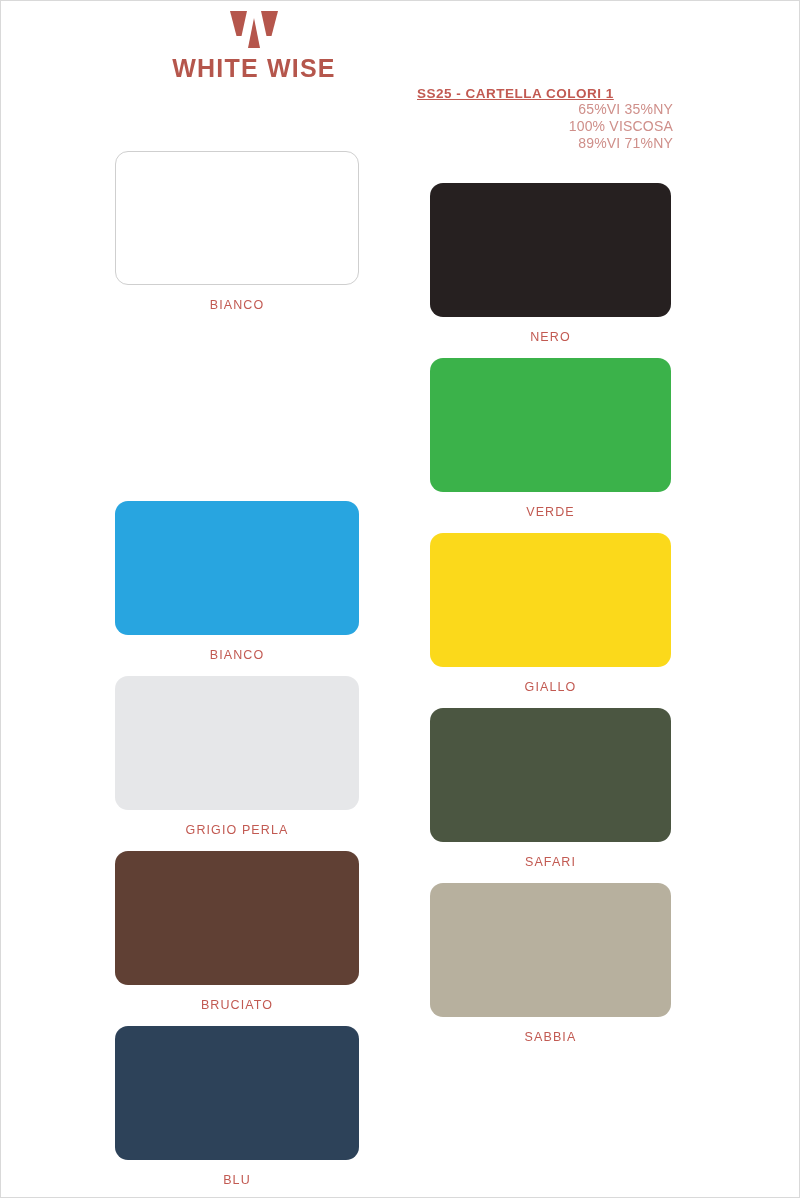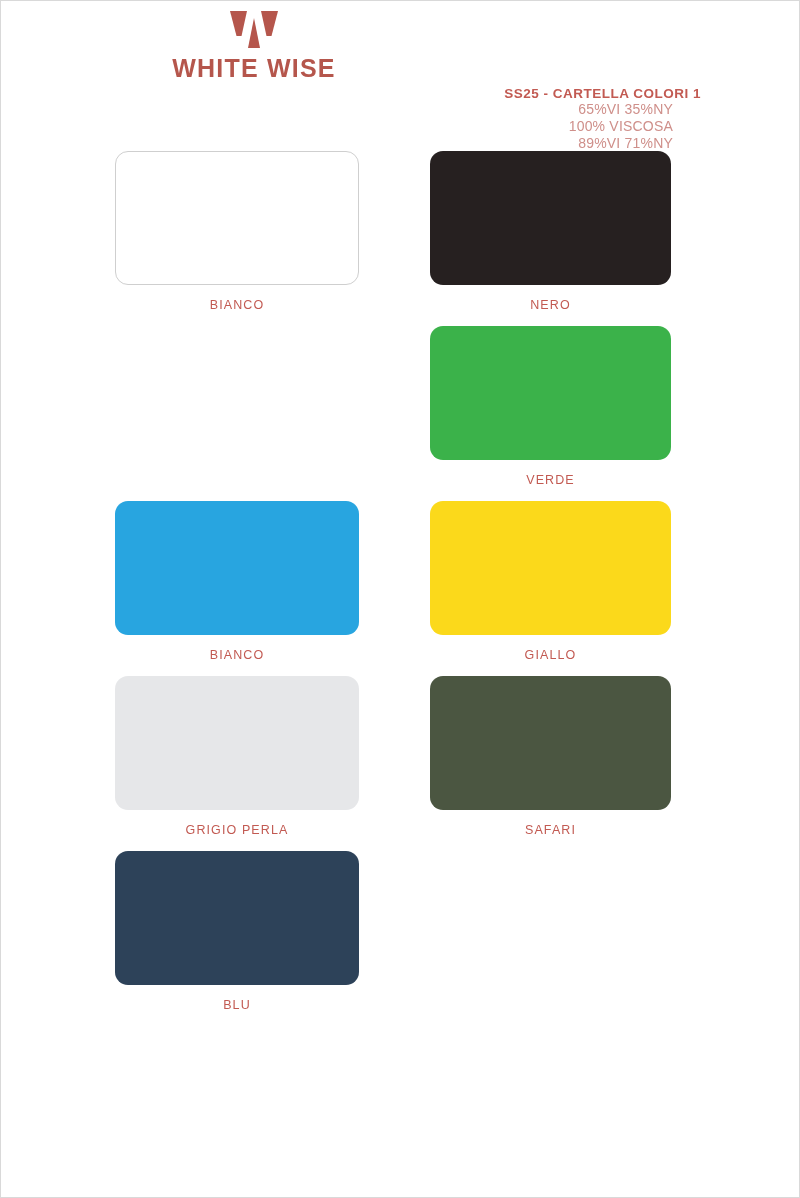--- a/index.html
+++ b/index.html
@@ -55,22 +55,23 @@
     left: 400px;
     top: 85px;
     width: 284px;
     text-align: right;
   }
   #collection-title {
     font-size: 13.5px;
     font-weight: bold;
     color: #c25a52;
     letter-spacing: 0.5px;
-    text-align: right;
+    text-align: left;
     white-space: nowrap;
+    text-decoration: underline;
   }
   .composition-line {
     font-size: 14px;
     color: #cf8f8a;
     line-height: 1.22;
     letter-spacing: 0.2px;
     text-align: right;
     padding-right: 28px;
     white-space: nowrap;
   }
@@ -84,21 +85,21 @@
   }
   .swatch-row {
     position: relative;
     height: 175px;
   }
   .swatch-cell {
     position: absolute;
     top: 0;
   }
   .swatch-cell.col-left  { left: 114px; width: 244px; }
-  .swatch-cell.col-right { left: 429px; width: 241px; }
+  .swatch-cell.col-right { left: 429px; width: 241px; margin-top: 32px; }
 
   .swatch-chip {
     height: 134px;
     border-radius: 13px;
     box-sizing: border-box;
   }
   .swatch-chip.bordered {
     border: 1px solid #cfcfcf;
   }
   .swatch-label {
@@ -167,19 +168,29 @@
           <div class="swatch-chip" style="background: rgb(230, 231, 233);"></div>
           <div class="swatch-label">GRIGIO PERLA</div>
         </div>
         <div class="swatch-cell col-right">
           <div class="swatch-chip" style="background: rgb(75, 86, 65);"></div>
           <div class="swatch-label">SAFARI</div>
         </div>
       </div>
       <div class="swatch-row">
         <div class="swatch-cell col-left">
+          <div class="swatch-chip" style="background: rgb(96, 64, 52);"></div>
+          <div class="swatch-label">BRUCIATO</div>
+        </div>
+        <div class="swatch-cell col-right">
+          <div class="swatch-chip" style="background: rgb(183, 176, 158);"></div>
+          <div class="swatch-label">SABBIA</div>
+        </div>
+      </div>
+      <div class="swatch-row">
+        <div class="swatch-cell col-left">
           <div class="swatch-chip" style="background: rgb(45, 66, 89);"></div>
           <div class="swatch-label">BLU</div>
         </div>
       </div>
     </div>
 
 </div>
 
 </body></html>

